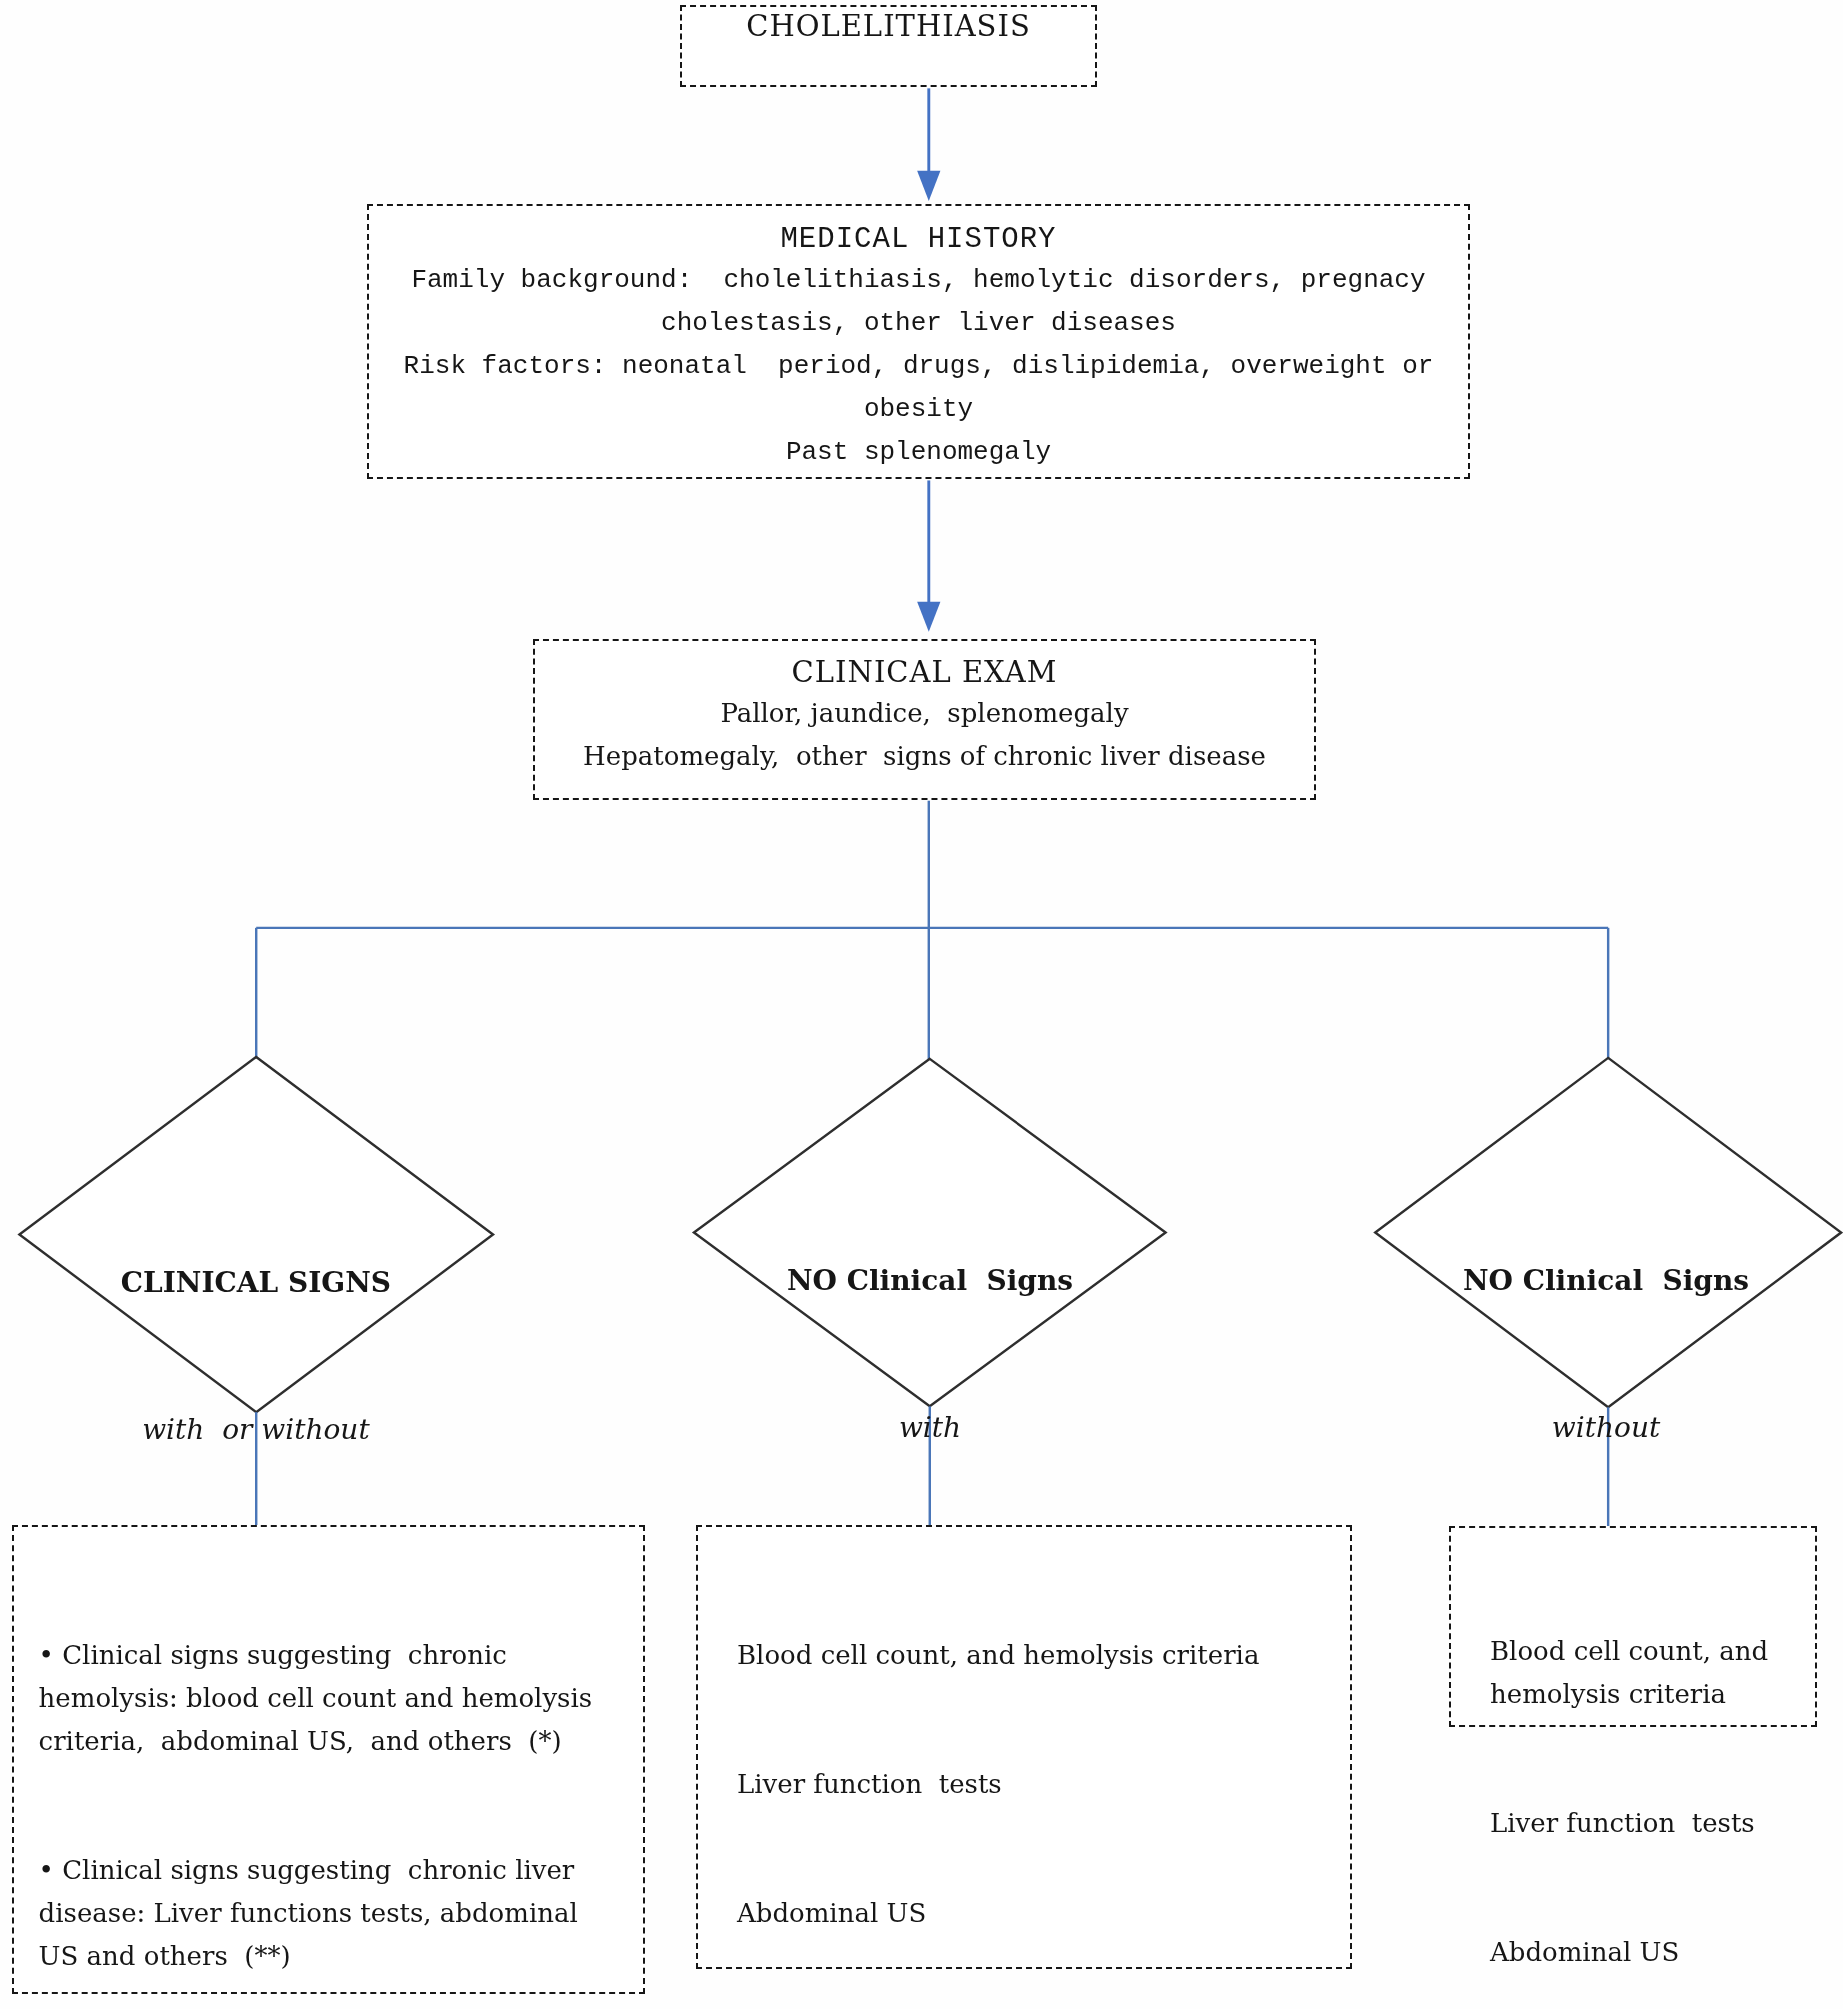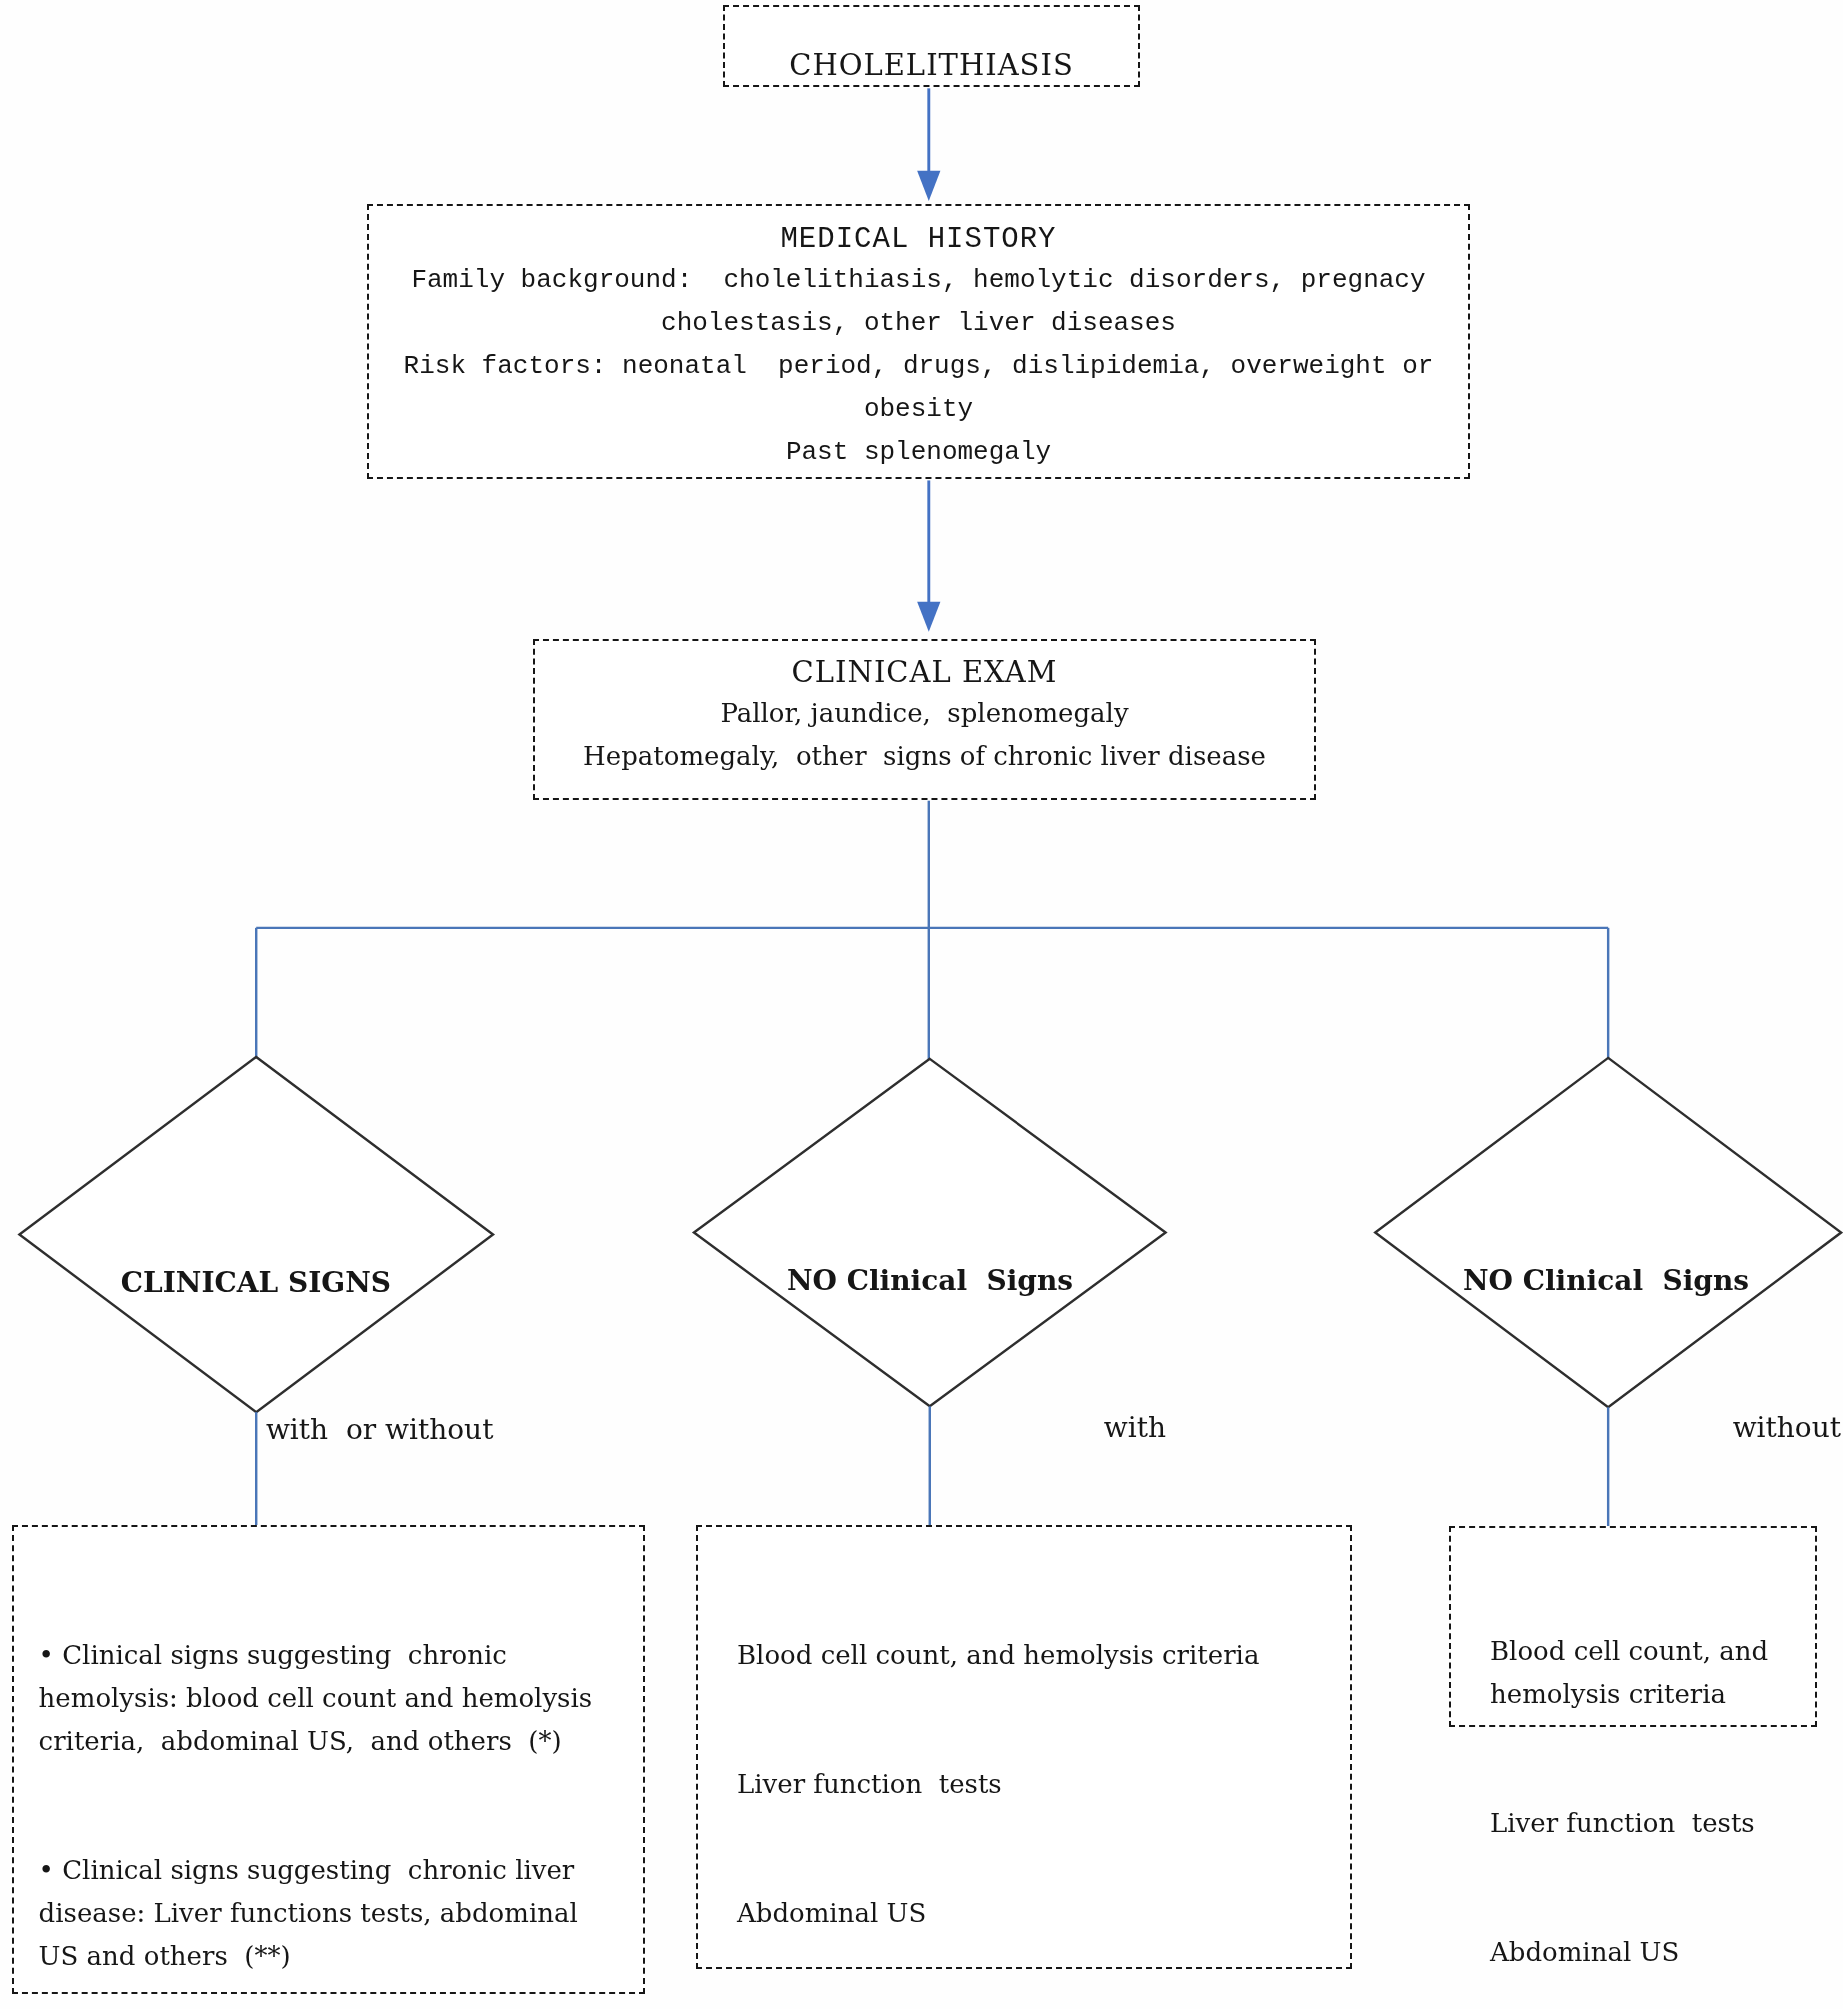--- a/index.html
+++ b/index.html
@@ -23,29 +23,29 @@
   .ttl{font-size:29px;line-height:39px;letter-spacing:1px;white-space:pre-wrap;}
   .bl{font-size:26px;line-height:43px;white-space:pre-wrap;}
   .dlabel{
     position:absolute;
     text-align:center;
     font-size:28px;
     line-height:49px;
     white-space:pre-wrap;
   }
   .dlabel .b{font-weight:bold;}
-  .dlabel .i{text-align:right;}
+  .dlabel .i{font-style:italic;}
   .textblock{
     font-size:26px;
     line-height:43px;
     white-space:pre-wrap;
     text-align:left;
   }
   .textblock .i{font-style:italic;}
-  #top-box{left:723px;top:4.9px;width:417px;height:82px;display:flex;align-items:flex-end;justify-content:center;}
+  #top-box{left:680px;top:4.9px;width:417px;height:82px;display:flex;align-items:flex-start;justify-content:center;}
   #mh-box{left:367px;top:204px;width:1103px;height:275px;padding-top:13.6px;font-family:Liberation Mono, monospace;}
   #ce-box{left:533px;top:639px;width:783px;height:161px;padding-top:11.6px;}
   #lb-box{left:11.6px;top:1525px;width:633px;height:469px;padding:21.3px 29px 9.7px 25px;}
   #mb-box{left:696px;top:1525px;width:656px;height:444px;padding:21.3px 19.4px 9.7px 39px;}
   #rb-box{left:1449px;top:1526px;width:368px;height:201px;padding:15.5px 14.6px 9.7px 39px;}
   #dl-label{left:18.4px;top:1160px;width:475px;}
   #dm-label{left:694px;top:1158px;width:472px;}
   #dr-label{left:1371px;top:1158px;width:470px;}
 </style>
 </head>

